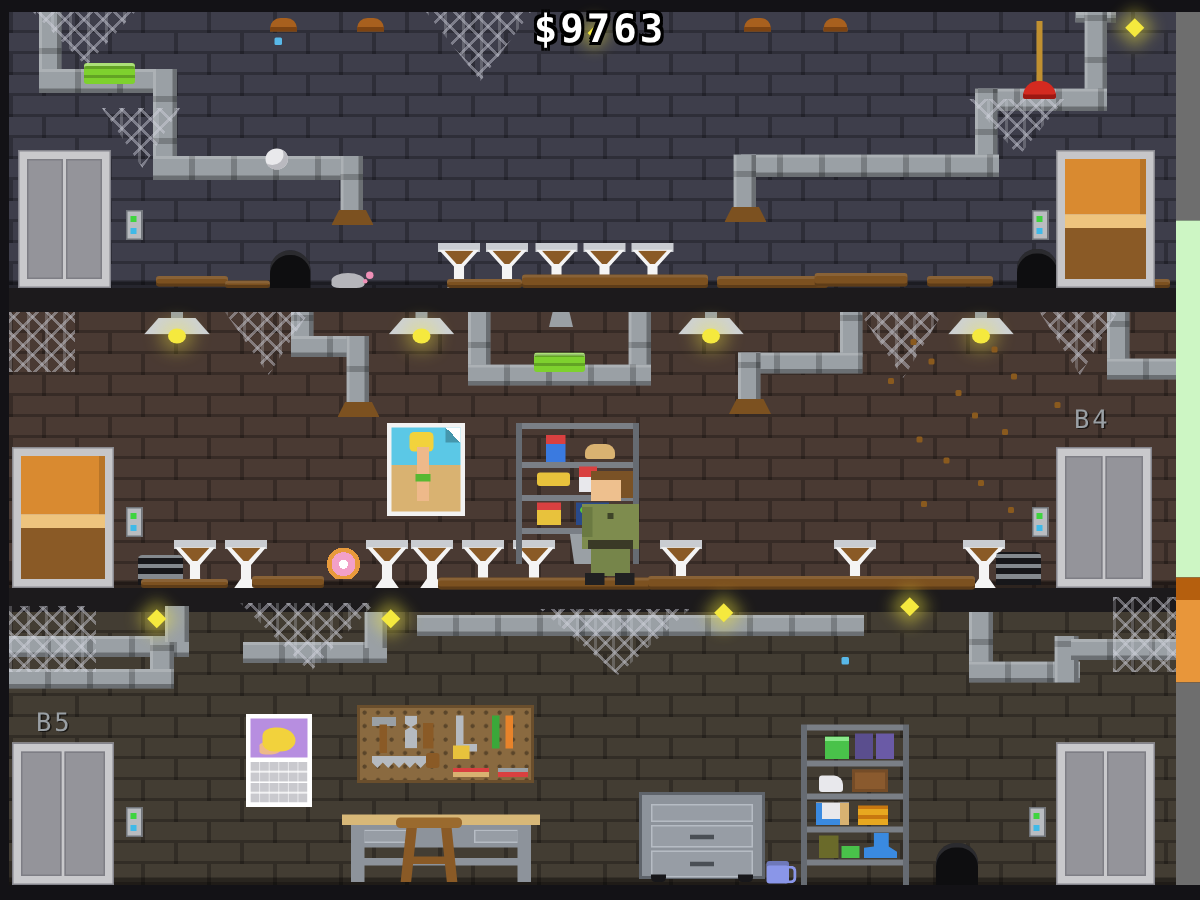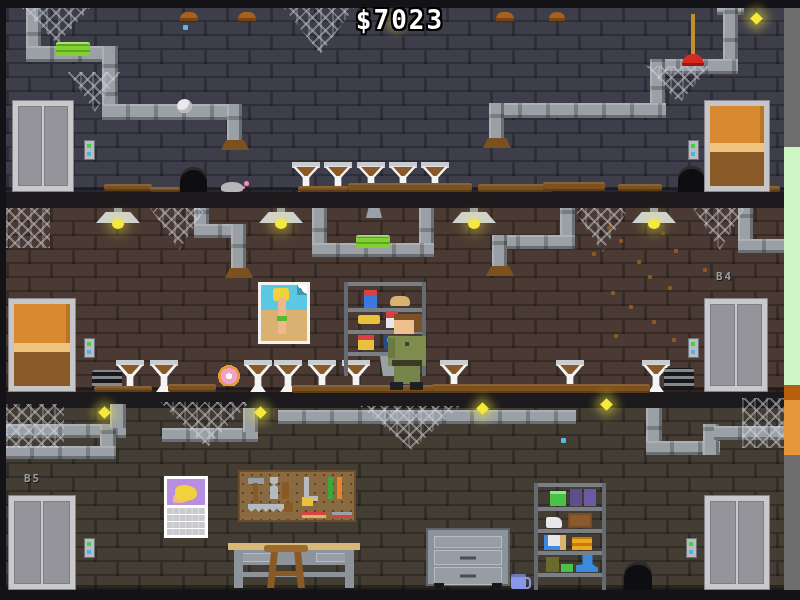--- a/index.html
+++ b/index.html
@@ -83,21 +83,21 @@
   .pin-hair{position:absolute;left:15px;top:6px;width:16px;height:13px;background:#f2d23c;border-radius:3px;}
   .pin-body{position:absolute;left:20px;top:16px;width:8px;height:36px;background:#eeb98a;}
   .pin-bikini{position:absolute;left:19px;top:34px;width:10px;height:5px;background:#58b832;}
   .poster::after{content:"";position:absolute;right:3px;top:3px;width:10px;height:10px;
       background:linear-gradient(225deg,#fff 50%,rgba(0,0,0,.25) 50%);}
   
   .rails{border-left:4px solid #666b72;border-right:4px solid #666b72;box-sizing:border-box;}
   .board{position:absolute;left:0;right:0;height:4px;background:#7a7f86;}
   .it{position:absolute;}
   .player-part{position:absolute;}
-  .label{position:absolute;color:var(--label-text,#9aa0a5);font-weight:bold;font-size:11px;letter-spacing:2px;text-shadow:1px 1px 0 rgba(0,0,0,.6);text-align:right;}
+  .label{position:absolute;color:var(--label-text,#9aa0a5);font-weight:normal;font-size:17px;letter-spacing:2px;text-shadow:1px 1px 0 rgba(0,0,0,.6);text-align:right;}
   #money{position:absolute;left:250px;top:5px;width:300px;text-align:center;color:#fff;font-weight:bold;
       font-size:26px;letter-spacing:2px;
       text-shadow:2px 0 #000,-2px 0 #000,0 2px #000,0 -2px #000,2px 2px #000,-2px -2px #000,2px -2px #000,-2px 2px #000;}
   .pegboard{background:#8a6a40;border:2px solid #6a4e2c;box-sizing:border-box;
       background-image:radial-gradient(circle at 3px 3px, rgba(0,0,0,.35) 1.2px, transparent 1.6px);
       background-size:9px 9px;}
   .saw{background:#b5bac0;clip-path:polygon(0 0,100% 0,100% 55%,90% 100%,80% 55%,70% 100%,60% 55%,50% 100%,40% 55%,30% 100%,20% 55%,10% 100%,0 55%);}
   .calendar{background:#fff;padding:3px;box-sizing:border-box;display:flex;flex-direction:column;}
   .cal-img{height:26px;background:#b78ee0;position:relative;}
   .cal-img::after{content:"";position:absolute;left:8px;top:6px;width:22px;height:16px;background:#f2d23c;
@@ -390,16 +390,16 @@
     <div class="it" style="left:46px;top:6px;width:12px;height:17px;background:#6a5aa6;"></div>
     <div class="it" style="left:8px;top:34px;width:16px;height:11px;background:#e8e8ec;border-radius:2px 6px 2px 2px;"></div>
     <div class="it" style="left:30px;top:30px;width:24px;height:15px;background:#8a5a2e;box-shadow:inset 0 0 0 2px rgba(0,0,0,.15);"></div>
     <div class="it" style="left:6px;top:52px;width:22px;height:15px;background:#e8e8ec;box-shadow:inset -6px 0 0 #d9b271,inset 4px -4px 0 #3a8ae0;"></div>
     <div class="it" style="left:34px;top:54px;width:20px;height:13px;background:repeating-linear-gradient(0deg,#e8a820 0 4px,#c87810 4px 7px);"></div>
     <div class="it" style="left:8px;top:74px;width:13px;height:15px;background:#6a6a2a;"></div>
     <div class="it" style="left:23px;top:81px;width:12px;height:8px;background:#49c24a;"></div>
     <div class="it" style="left:38px;top:72px;width:22px;height:17px;background:#3a8ae0;clip-path:polygon(30% 0,75% 0,75% 55%,100% 75%,100% 100%,0 100%,0 60%,30% 55%);"></div>
   </div>
 
-  <div id="money">$7023</div>
+  <div id="money">$9763</div>
   <div class="label" style="left:716px;top:270px;">B4</div>
   <div class="label" style="left:24px;top:472px;">B5</div>
 </div>
 
 </body></html>

